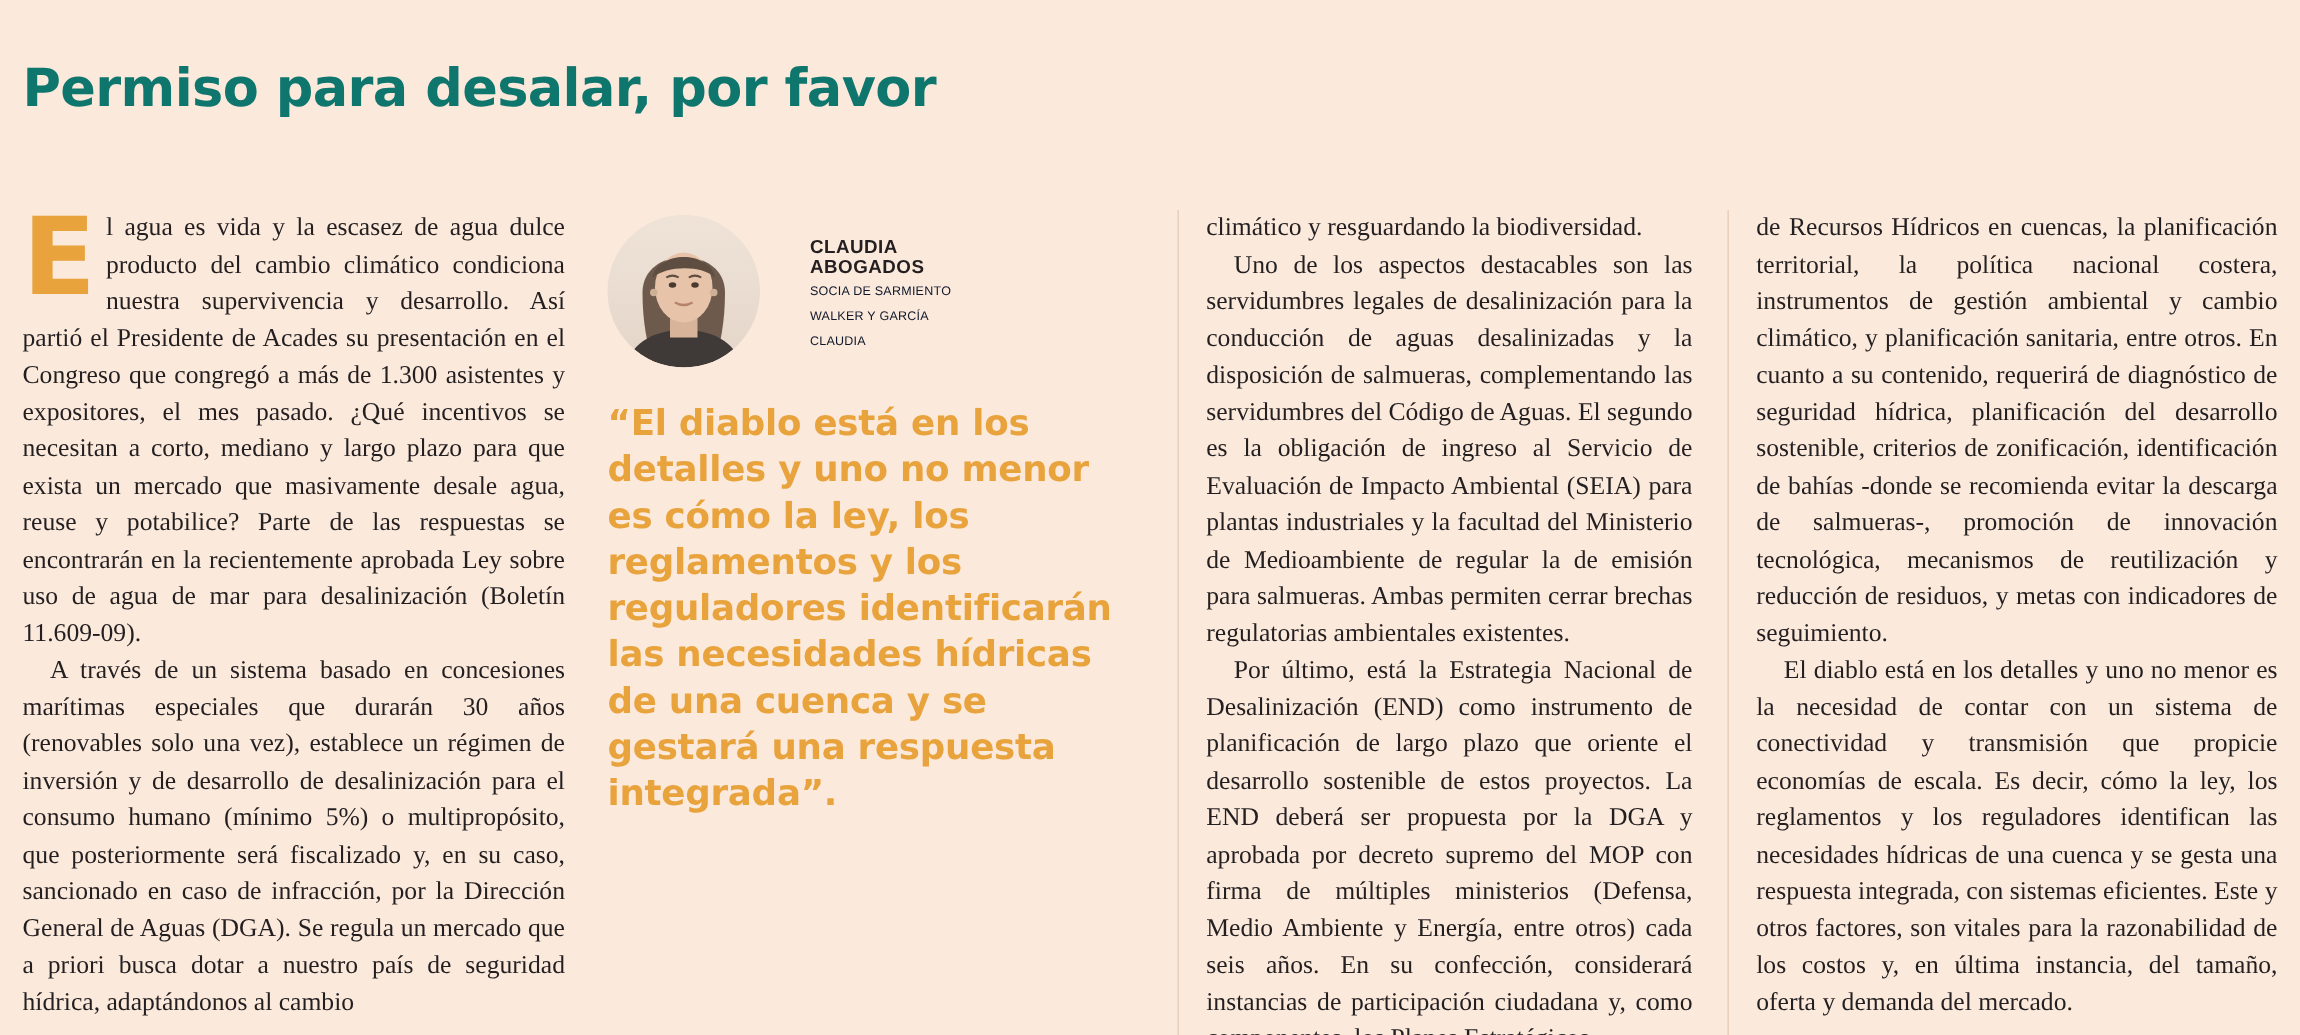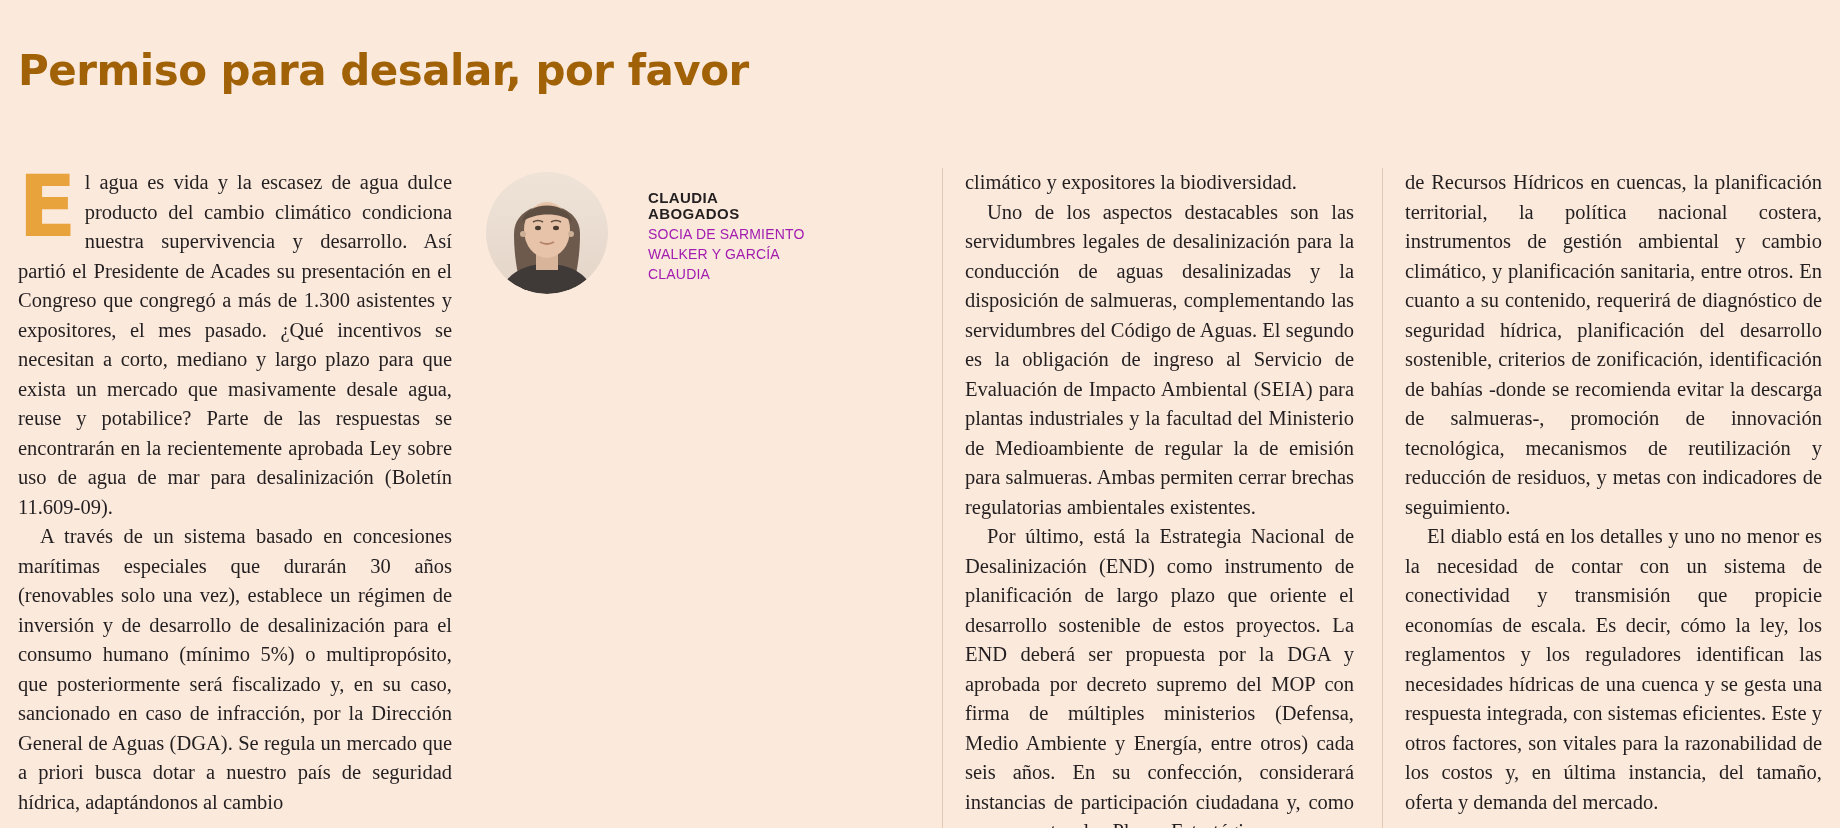--- a/index.html
+++ b/index.html
@@ -22,21 +22,21 @@
     padding: 0;
   }
   .headline {
     position: absolute;
     left: 18px;
     top: 18px;
     font-family: "DejaVu Sans", sans-serif;
     font-weight: bold;
     font-size: 42px;
     letter-spacing: -0.5px;
-    color: #a16207;
+    color: #0f766e;
   }
   .columns {
     position: absolute;
     left: 18px;
     top: 168px;
     width: 1804px;
     display: flex;
     gap: 0;
   }
   .col {
@@ -94,22 +94,22 @@
     line-height: 16px;
     margin-left: 24px;
   }
   .author-name {
     font-size: 15px;
     font-weight: bold;
     letter-spacing: 0.4px;
     color: #231f20;
   }
   .author-role {
-    font-size: 14px;
-    color: #a21caf;
+    font-size: 10px;
+    color: #0f172a;
     letter-spacing: 0.2px;
     margin-top: 4px;
   }
   .pullquote {
     font-family: "DejaVu Sans", sans-serif;
     font-weight: bold;
     font-size: 28.5px;
     line-height: 37px;
     color: #e8a33d;
     letter-spacing: -0.2px;
@@ -170,24 +170,25 @@
           </svg>
         </div>
         <div class="author-meta">
           <div class="author-name">CLAUDIA</div>
           <div class="author-name">ABOGADOS</div>
           <div class="author-role">SOCIA DE SARMIENTO</div>
           <div class="author-role">WALKER Y GARCÍA</div>
           <div class="author-role">CLAUDIA</div>
         </div>
       </div>
+      <div class="pullquote">“El diablo está en los detalles y uno no menor es cómo la ley, los reglamentos y los reguladores identificarán las necesidades hídricas de una cuenca y se gestará una respuesta integrada”.</div>
     </div>
 
     <div class="col col-3">
-      <p>climático y expositores la biodiversidad.</p>
+      <p>climático y resguardando la biodiversidad.</p>
       <p class="indent">Uno de los aspectos destacables son las servidumbres legales de desalinización para la conducción de aguas desalinizadas y la disposición de salmueras, complementando las servidumbres del Código de Aguas. El segundo es la obligación de ingreso al Servicio de Evaluación de Impacto Ambiental (SEIA) para plantas industriales y la facultad del Ministerio de Medioambiente de regular la de emisión para salmueras. Ambas permiten cerrar brechas regulatorias ambientales existentes.</p>
       <p class="indent">Por último, está la Estrategia Nacional de Desalinización (END) como instrumento de planificación de largo plazo que oriente el desarrollo sostenible de estos proyectos. La END deberá ser propuesta por la DGA y aprobada por decreto supremo del MOP con firma de múltiples ministerios (Defensa, Medio Ambiente y Energía, entre otros) cada seis años. En su confección, considerará instancias de participación ciudadana y, como componentes, los Planes Estratégicos</p>
     </div>
 
     <div class="col col-4">
       <p>de Recursos Hídricos en cuencas, la planificación territorial, la política nacional costera, instrumentos de gestión ambiental y cambio climático, y planificación sanitaria, entre otros. En cuanto a su contenido, requerirá de diagnóstico de seguridad hídrica, planificación del desarrollo sostenible, criterios de zonificación, identificación de bahías -donde se recomienda evitar la descarga de salmueras-, promoción de innovación tecnológica, mecanismos de reutilización y reducción de residuos, y metas con indicadores de seguimiento.</p>
       <p class="indent">El diablo está en los detalles y uno no menor es la necesidad de contar con un sistema de conectividad y transmisión que propicie economías de escala. Es decir, cómo la ley, los reglamentos y los reguladores identifican las necesidades hídricas de una cuenca y se gesta una respuesta integrada, con sistemas eficientes. Este y otros factores, son vitales para la razonabilidad de los costos y, en última instancia, del tamaño, oferta y demanda del mercado.</p>
     </div>
 
   </div>

